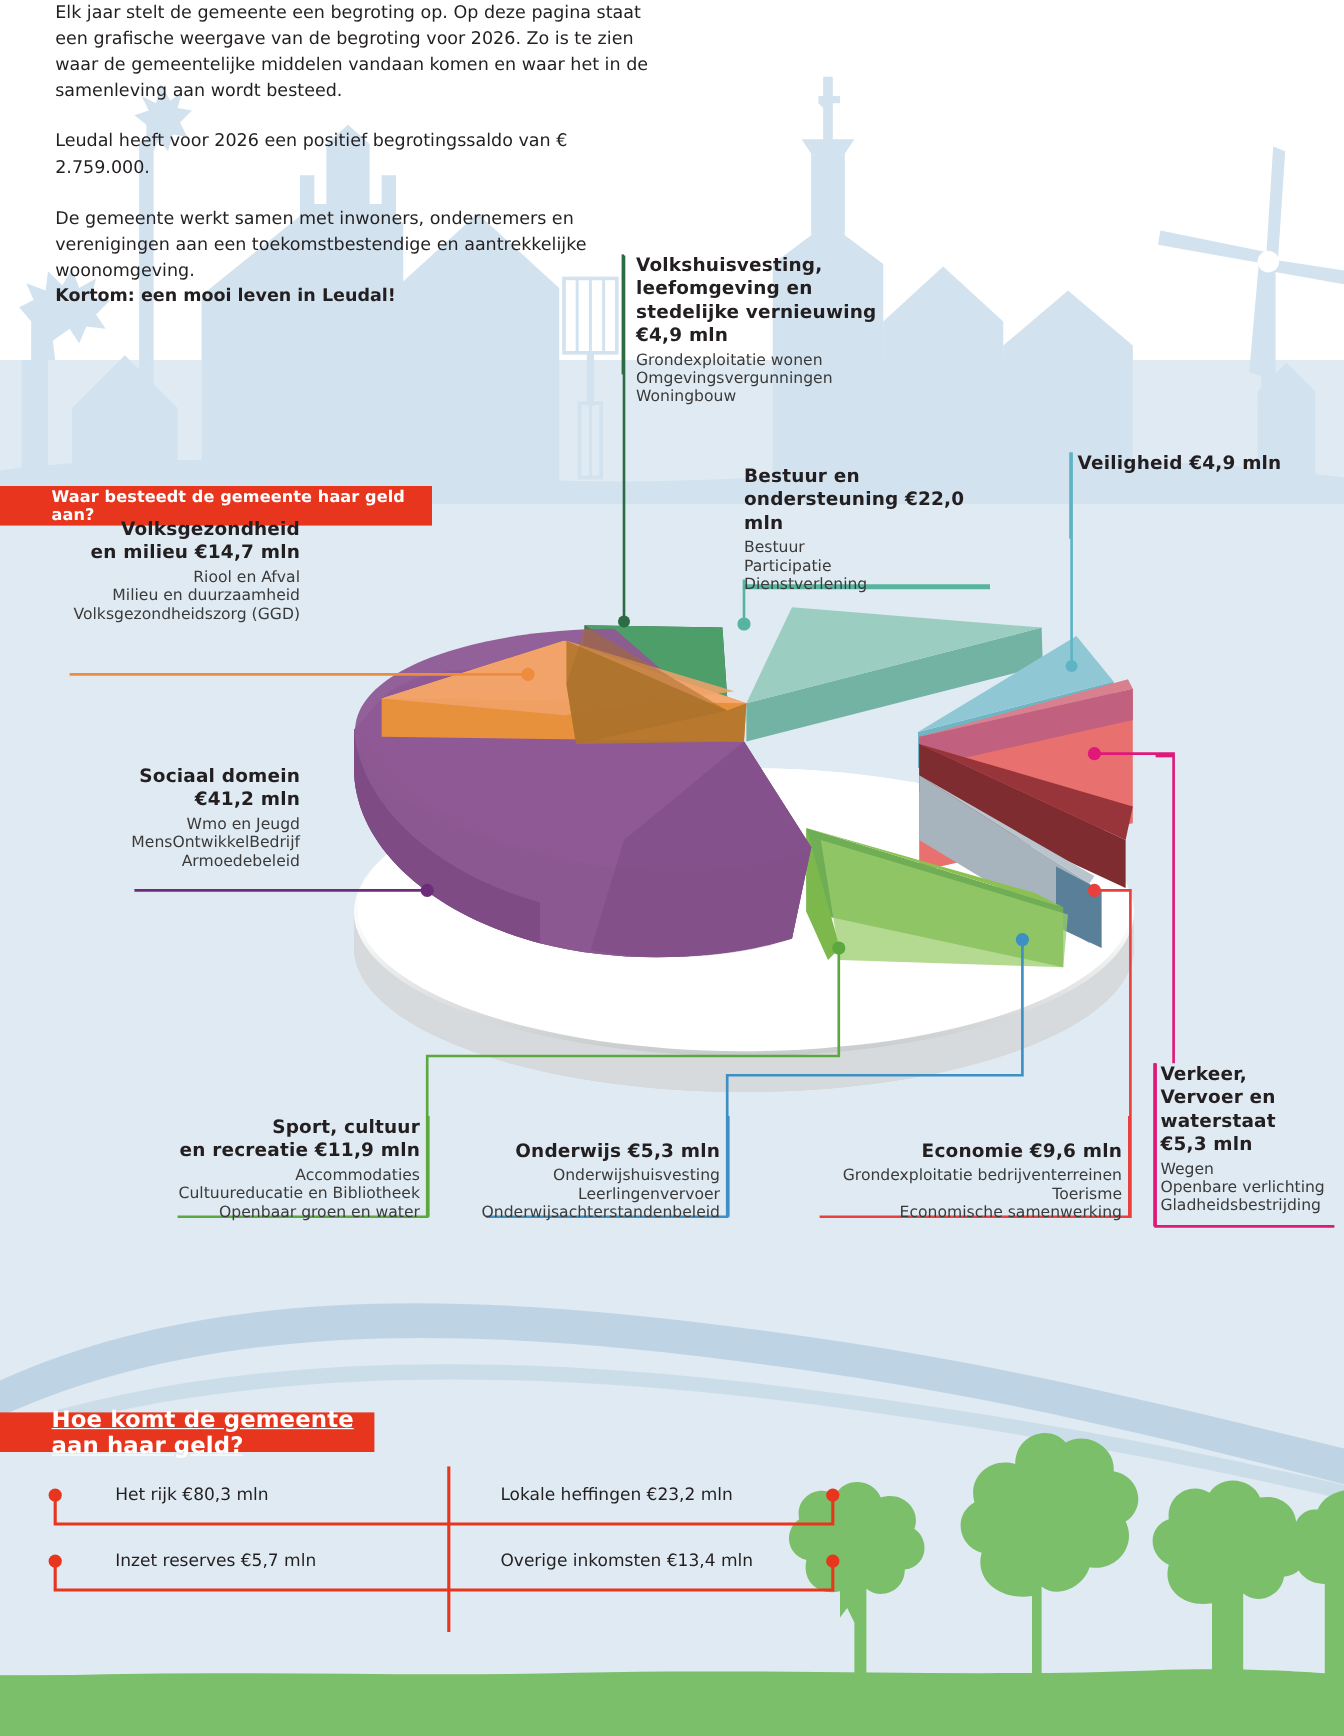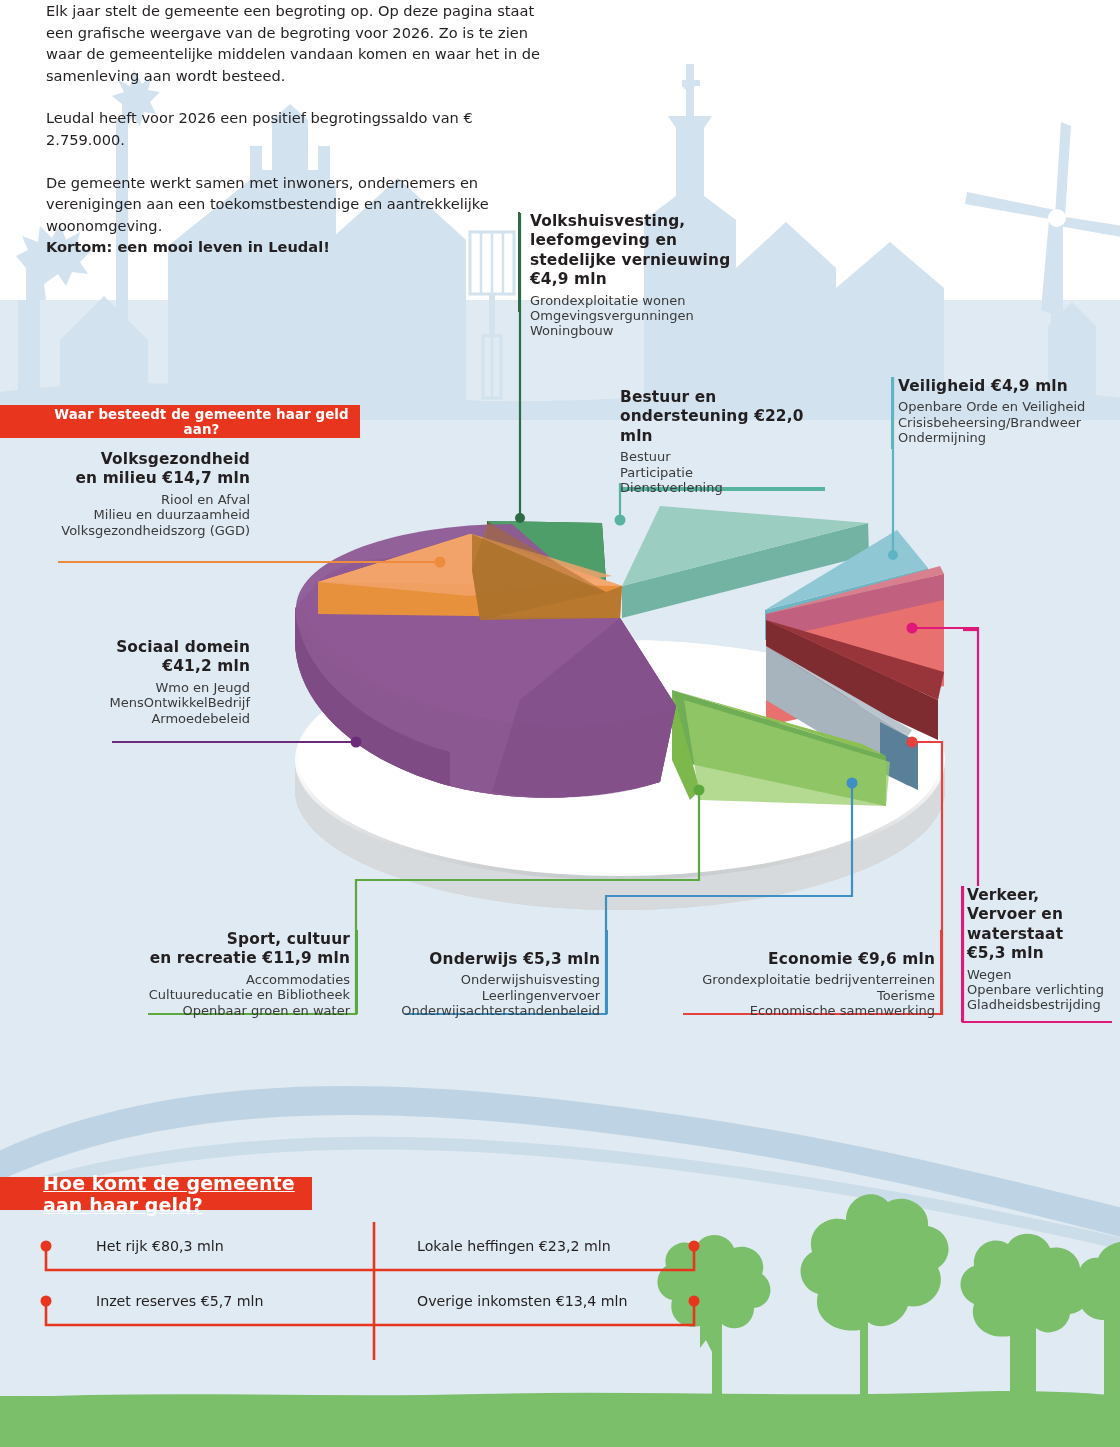--- a/index.html
+++ b/index.html
@@ -28,34 +28,34 @@
   
   .banner {
     position:absolute;
     background:#e8351e;
     color:#ffffff;
     font-weight:bold;
     display:flex; align-items:center;
     padding-left:43px;
     letter-spacing:0.1px;
   }
-  #banner-spend { left:0px; top:405px; width:360px; height:33px; font-size:13.4px;text-align:center; }
+  #banner-spend { left:0px; top:405px; width:360px; height:33px; font-size:13.4px; }
   #banner-income { left:0px; top:1177px; width:312px; height:33px; font-size:19px;text-decoration:underline; }
 
   
   .lbl { position:absolute; }
   .lbl .title { font-weight:bold; font-size:15.4px; line-height:19.4px; letter-spacing:0.15px; }
   .lbl .sub { font-size:13px; line-height:15.4px; margin-top:3px; color:#3a3a3a; }
   .lbl.right { text-align:right; }
   .lbl.left  { text-align:left; }
 
   #lbl-volkshuisvesting { left:530px; top:212px; width:205px; }
   #lbl-bestuur          { left:620px; top:388px; width:215px; }
   #lbl-veiligheid       { left:898px; top:377px; width:210px; }
-  #lbl-volksgezondheid  { left:60px;  top:450px; width:190px; }
+  #lbl-volksgezondheid  { left:60px;  top:432px; width:190px; }
   #lbl-sociaal          { left:60px;  top:638px; width:190px; }
   #lbl-sport            { left:120px; top:930px; width:230px; }
   #lbl-onderwijs        { left:365px; top:950px; width:235px; }
   #lbl-economie         { left:645px; top:950px; width:290px; }
   #lbl-verkeer          { left:967px; top:886px; width:145px; }
 
   
   .vbar { position:absolute; width:2.4px; }
 
   
@@ -349,25 +349,20 @@
     </div>
     <div class="sub">
       <span>Bestuur</span><br>
       <span>Participatie</span><br>
       <span>Dienstverlening</span>
     </div>
   </div>
 
   <div class="lbl left" id="lbl-veiligheid">
     <div class="title">Veiligheid €4,9 mln</div>
-    <div class="sub">
-      <span>Openbare Orde en Veiligheid</span><br>
-      <span>Crisisbeheersing/Brandweer</span><br>
-      <span>Ondermijning</span>
-    </div>
   </div>
 
   <div class="lbl right" id="lbl-volksgezondheid">
     <div class="title">
       <span>Volksgezondheid</span><br>
       <span>en milieu €14,7 mln</span>
     </div>
     <div class="sub">
       <span>Riool en Afval</span><br>
       <span>Milieu en duurzaamheid</span><br>

